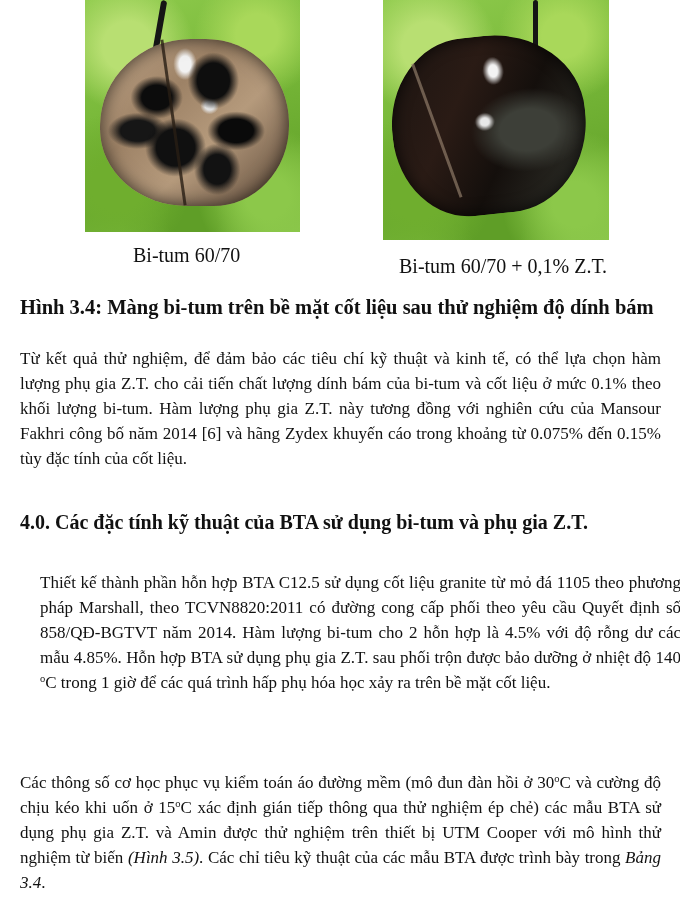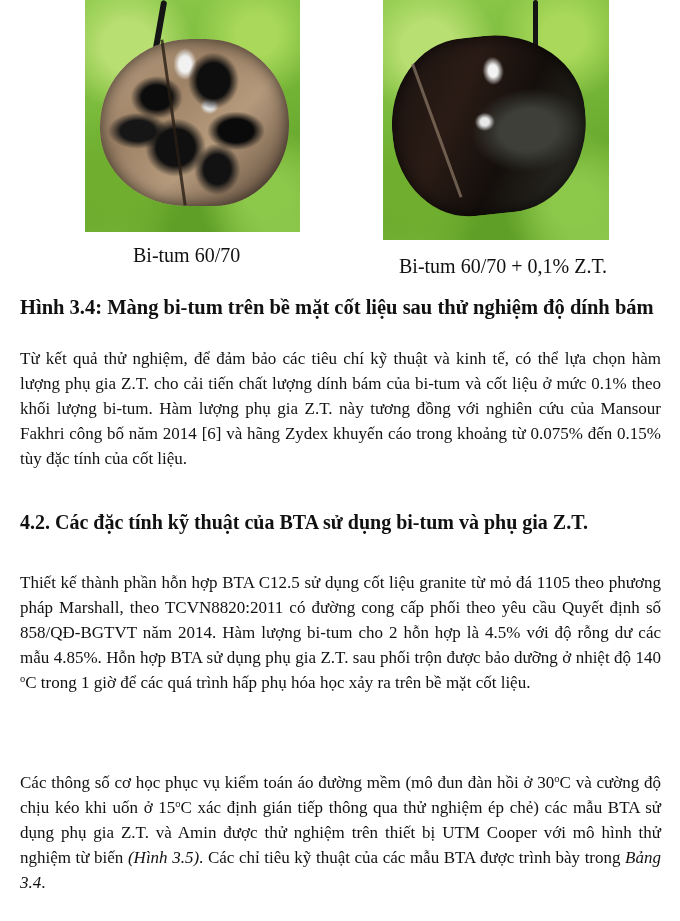--- a/index.html
+++ b/index.html
@@ -96,21 +96,21 @@
   <div class="rock-right"></div>
 </div>
 
 <div class="caption" style="left:133px; top:245px;">Bi-tum 60/70</div>
 <div class="caption" style="left:378px; top:256px;margin-left:21px;">Bi-tum 60/70 + 0,1% Z.T.</div>
 
 <div class="fig-title">Hình 3.4: Màng bi-tum trên bề mặt cốt liệu sau thử nghiệm độ dính bám</div>
 
 <p class="para" style="top:346px;">Từ kết quả thử nghiệm, để đảm bảo các tiêu chí kỹ thuật và kinh tế, có thể lựa chọn hàm lượng phụ gia Z.T. cho cải tiến chất lượng dính bám của bi-tum và cốt liệu ở mức 0.1% theo khối lượng bi-tum. Hàm lượng phụ gia Z.T. này tương đồng với nghiên cứu của Mansour Fakhri công bố năm 2014 [6] và hãng Zydex khuyến cáo trong khoảng từ 0.075% đến 0.15% tùy đặc tính của cốt liệu.</p>
 
-<h2 class="heading">4.2. Các đặc tính kỹ thuật của BTA sử dụng bi-tum và phụ gia Z.T.</h2>
+<h2 class="heading">4.0. Các đặc tính kỹ thuật của BTA sử dụng bi-tum và phụ gia Z.T.</h2>
 
-<p class="para" style="top:570px;">
+<p class="para" style="top:570px;margin-left:20px;">
   <span>Thiết kế thành phần hỗn hợp BTA C12.5 sử dụng cốt liệu granite từ mỏ đá 1105 theo phương pháp Marshall, theo TCVN8820:2011 có đường cong cấp phối theo yêu cầu Quyết định số 858/QĐ-BGTVT năm 2014. Hàm lượng bi-tum cho 2 hỗn hợp là 4.5% với độ rỗng dư các mẫu 4.85%. Hỗn hợp BTA sử dụng phụ gia Z.T. sau phối trộn được bảo dưỡng ở nhiệt độ 140 </span><sup>o</sup><span>C trong 1 giờ để các quá trình hấp phụ hóa học xảy ra trên bề mặt cốt liệu.</span>
 </p>
 
 <p class="para" style="top:770px;">
   <span>Các thông số cơ học phục vụ kiểm toán áo đường mềm (mô đun đàn hồi ở 30</span><sup>o</sup><span>C và cường độ chịu kéo khi uốn ở 15</span><sup>o</sup><span>C xác định gián tiếp thông qua thử nghiệm ép chẻ) các mẫu BTA sử dụng phụ gia Z.T. và Amin được thử nghiệm trên thiết bị UTM Cooper với mô hình thử nghiệm từ biến </span><span class="inline-italic">(Hình 3.5)</span><span>. Các chỉ tiêu kỹ thuật của các mẫu BTA được trình bày trong </span><span class="inline-italic">Bảng 3.4</span><span>.</span>
 </p>
 
 </body></html>

